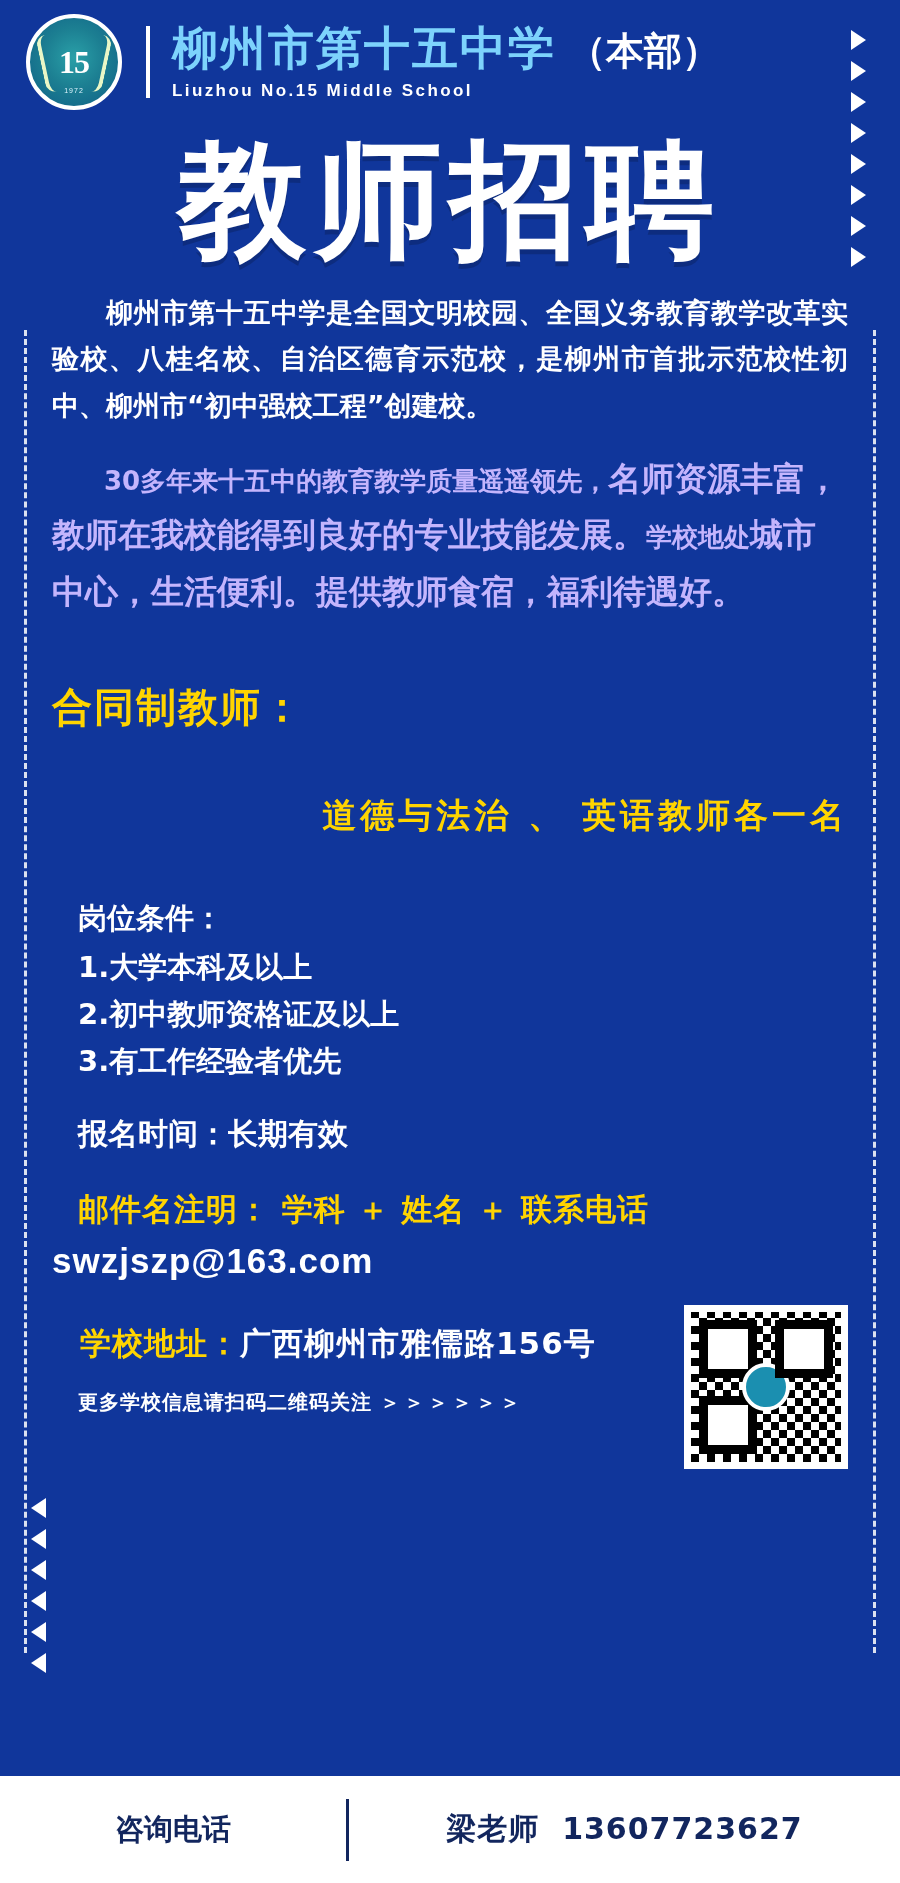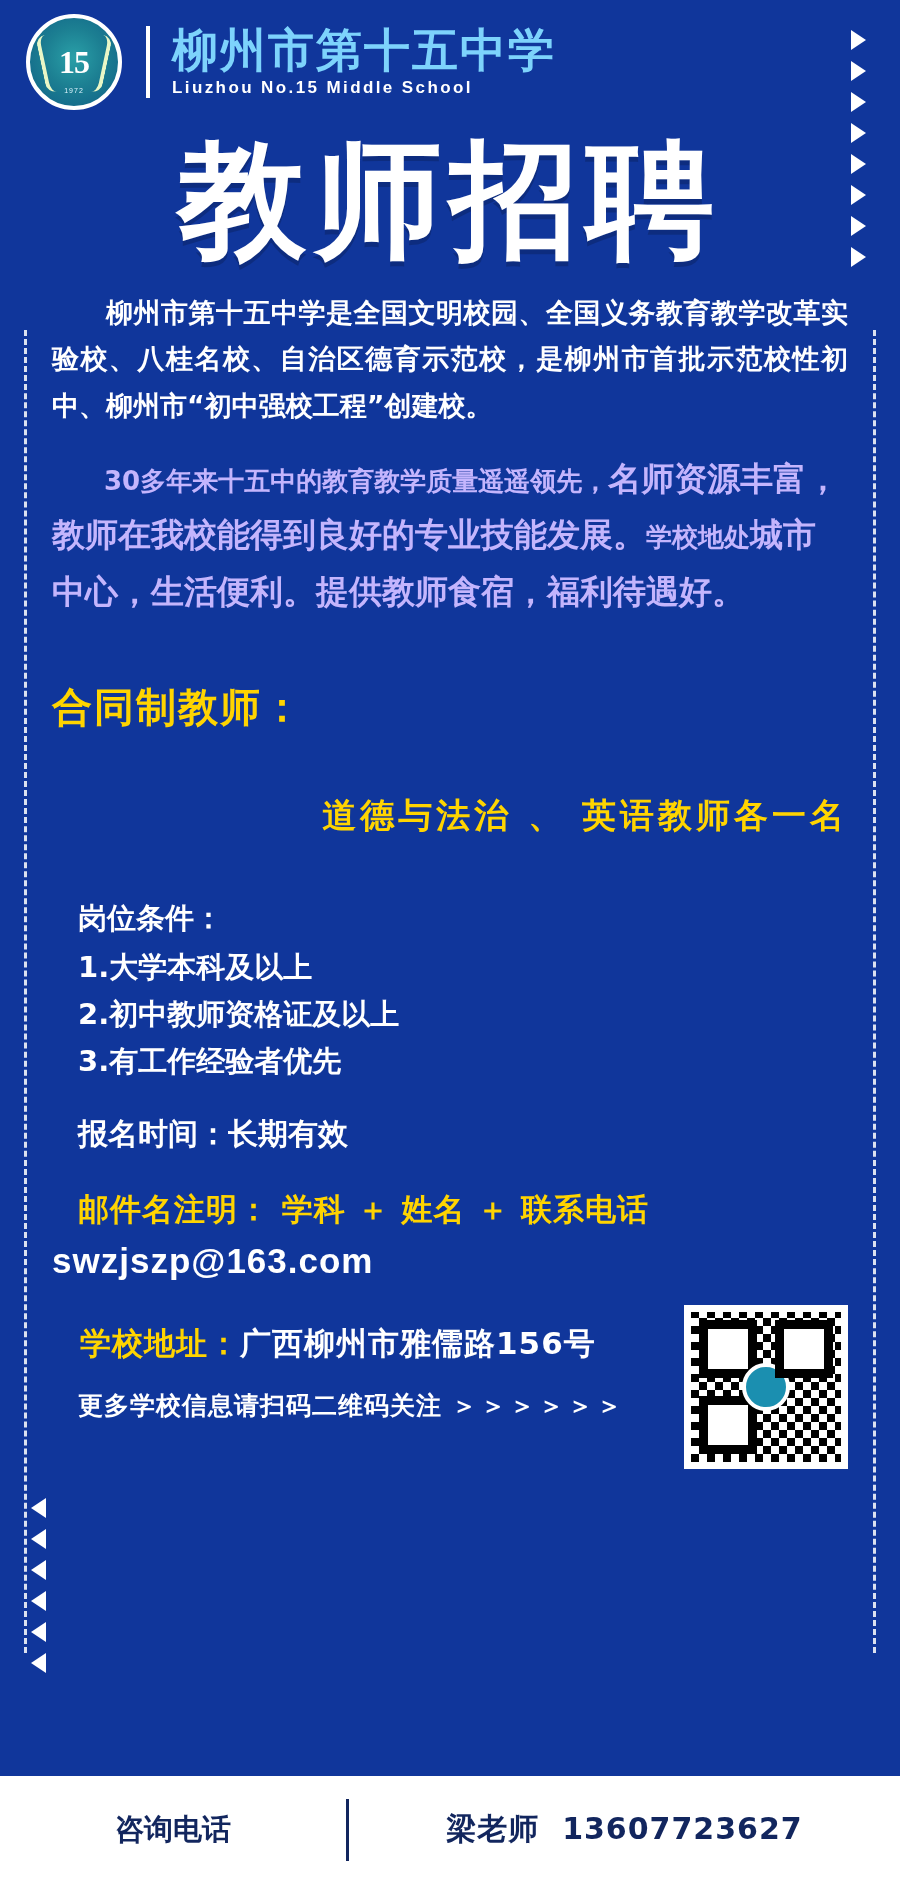--- a/index.html
+++ b/index.html
@@ -261,21 +261,21 @@
     margin-left: 28px;
     letter-spacing: 1px;
   }
   .addr-line .white {
     color: #ffffff;
   }
   .scan-line {
     margin: 24px 0 0 26px;
     font-family: "DejaVu Sans", sans-serif;
     color: #ffffff;
-    font-size: 25px;
+    font-size: 20px;
     font-weight: 700;
     letter-spacing: 1px;
   }
   .scan-line .arrows {
     letter-spacing: 4px;
     font-family: "Liberation Sans", sans-serif;
   }
   .qr {
     position: absolute;
     right: 0;
@@ -383,20 +383,21 @@
     <div class="crest">
       <div class="laurel-l"></div>
       <div class="laurel-r"></div>
       <div class="num">15</div>
       <div class="year">1972</div>
     </div>
     <div class="header-divider"></div>
     <div class="title-block">
       <div class="title-row">
         <div class="school-cn">柳州市第十五中学</div>
+        <div class="school-branch">（本部）</div>
       </div>
       <div class="school-en">Liuzhou No.15 Middle School</div>
     </div>
   </div>
 
   <div class="big-title">教师招聘</div>
 
   <div class="content">
 
     <p class="para indent">柳州市第十五中学是全国文明校园、全国义务教育教学改革实验校、八桂名校、自治区德育示范校，是柳州市首批示范校性初中、柳州市“初中强校工程”创建校。</p>

